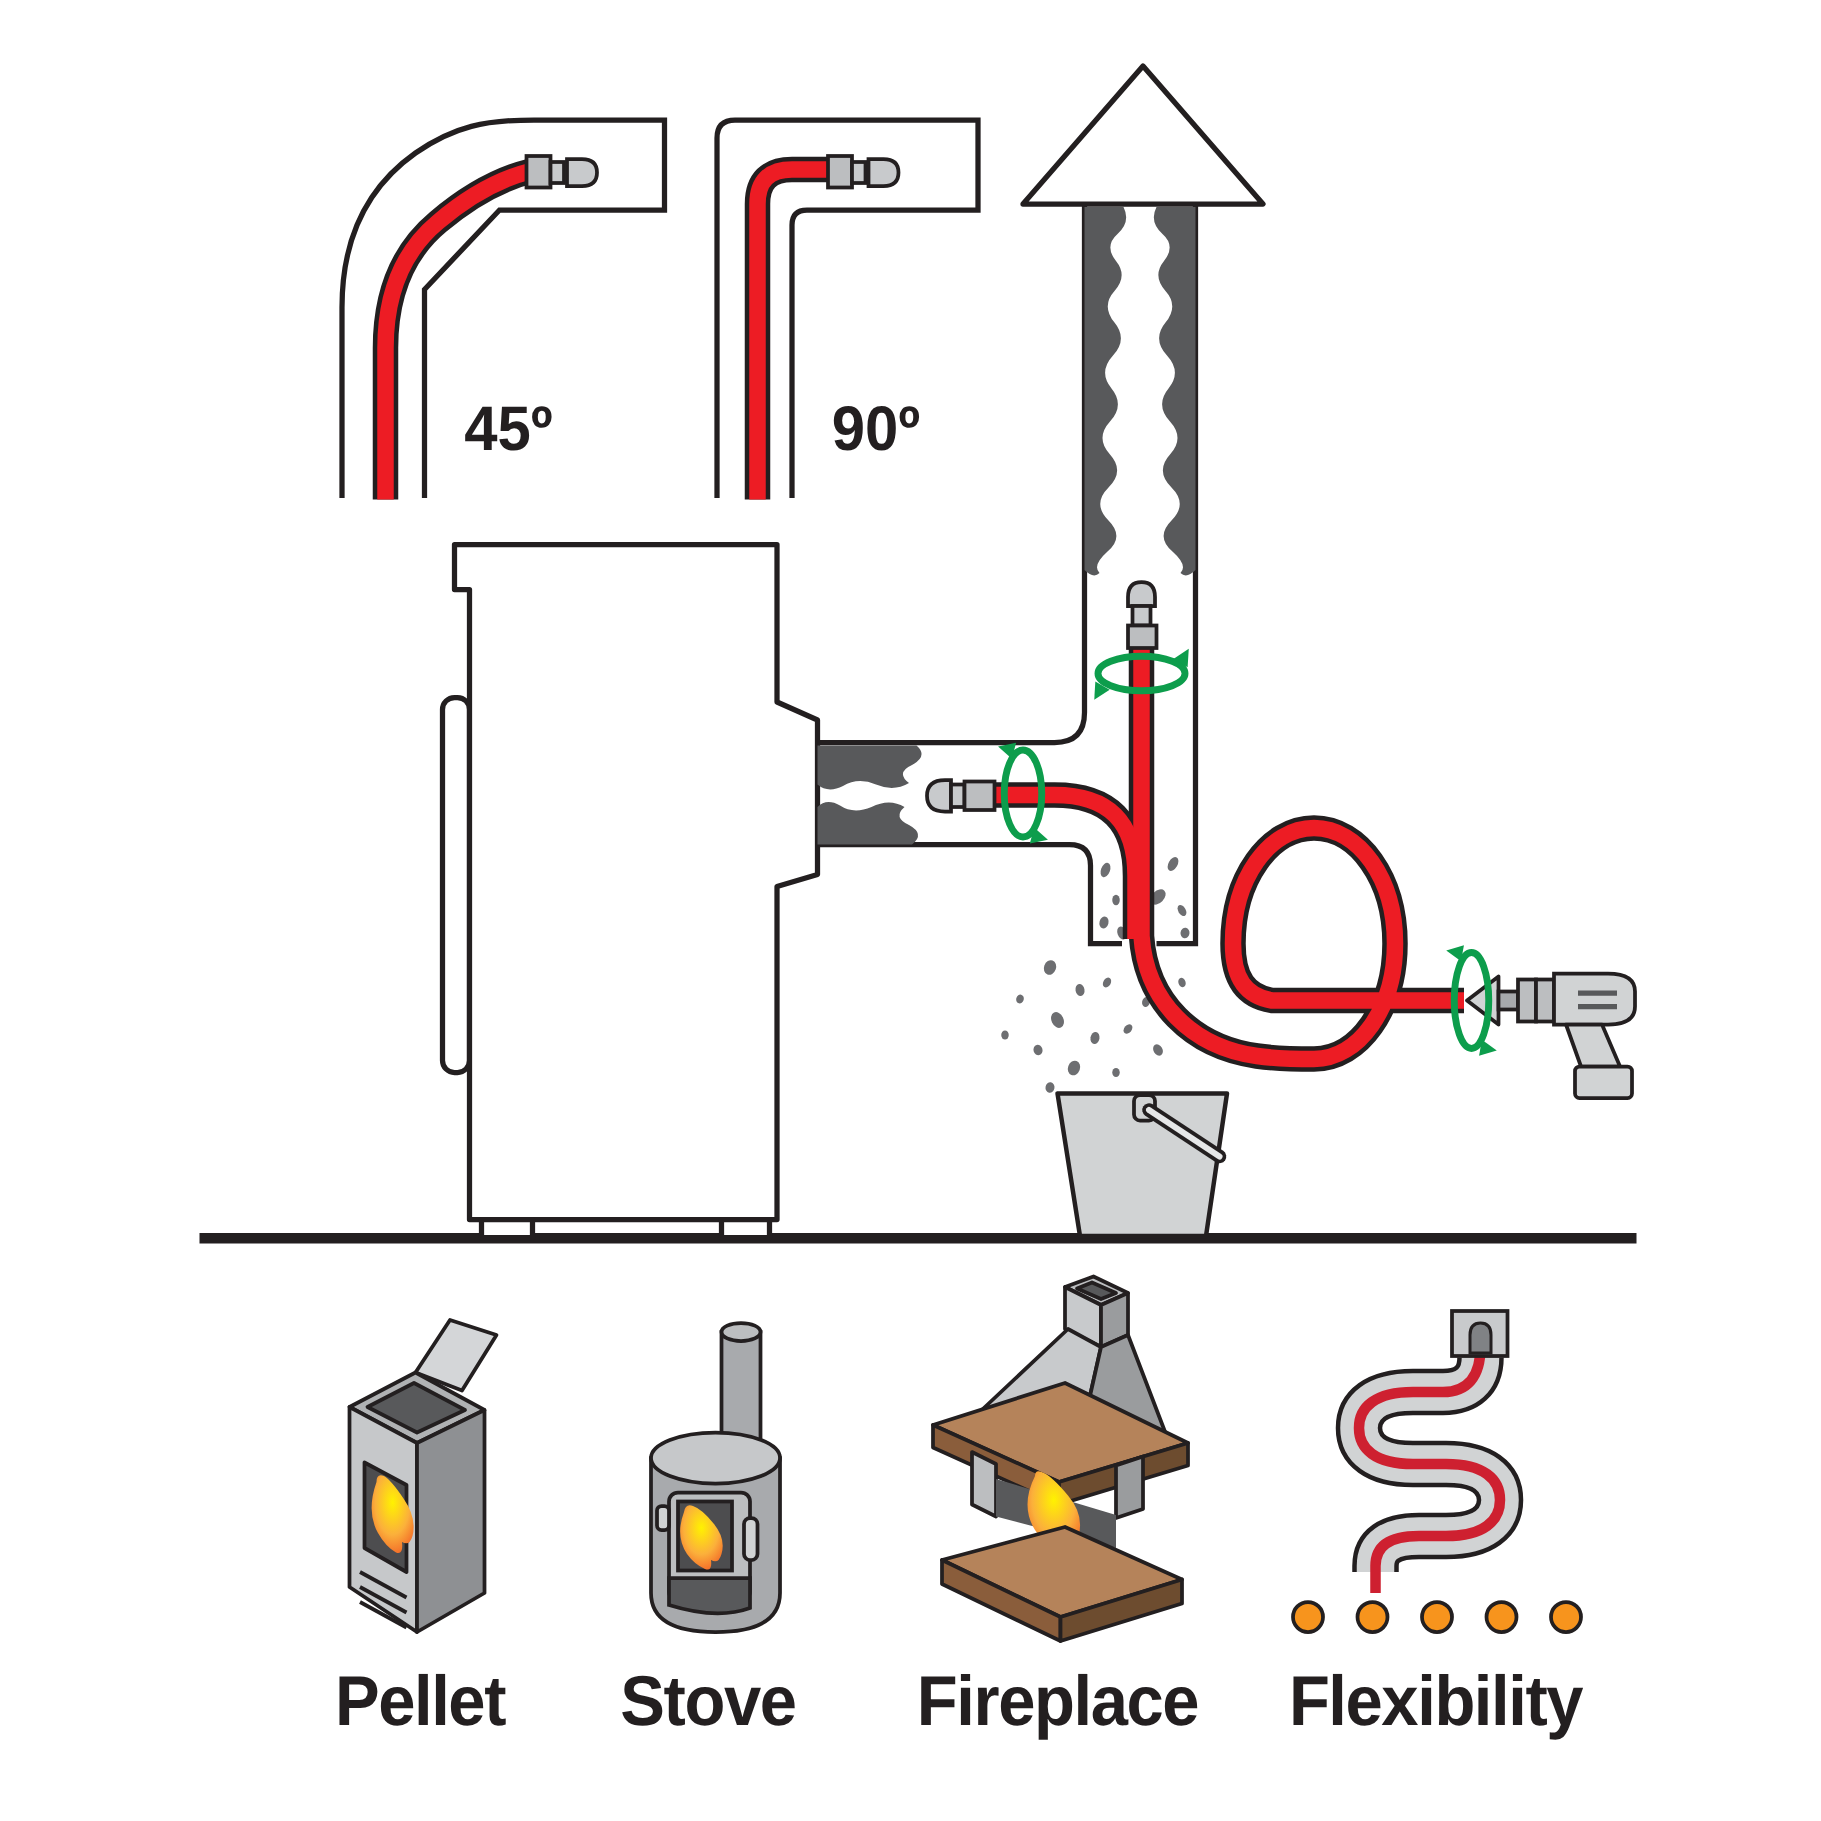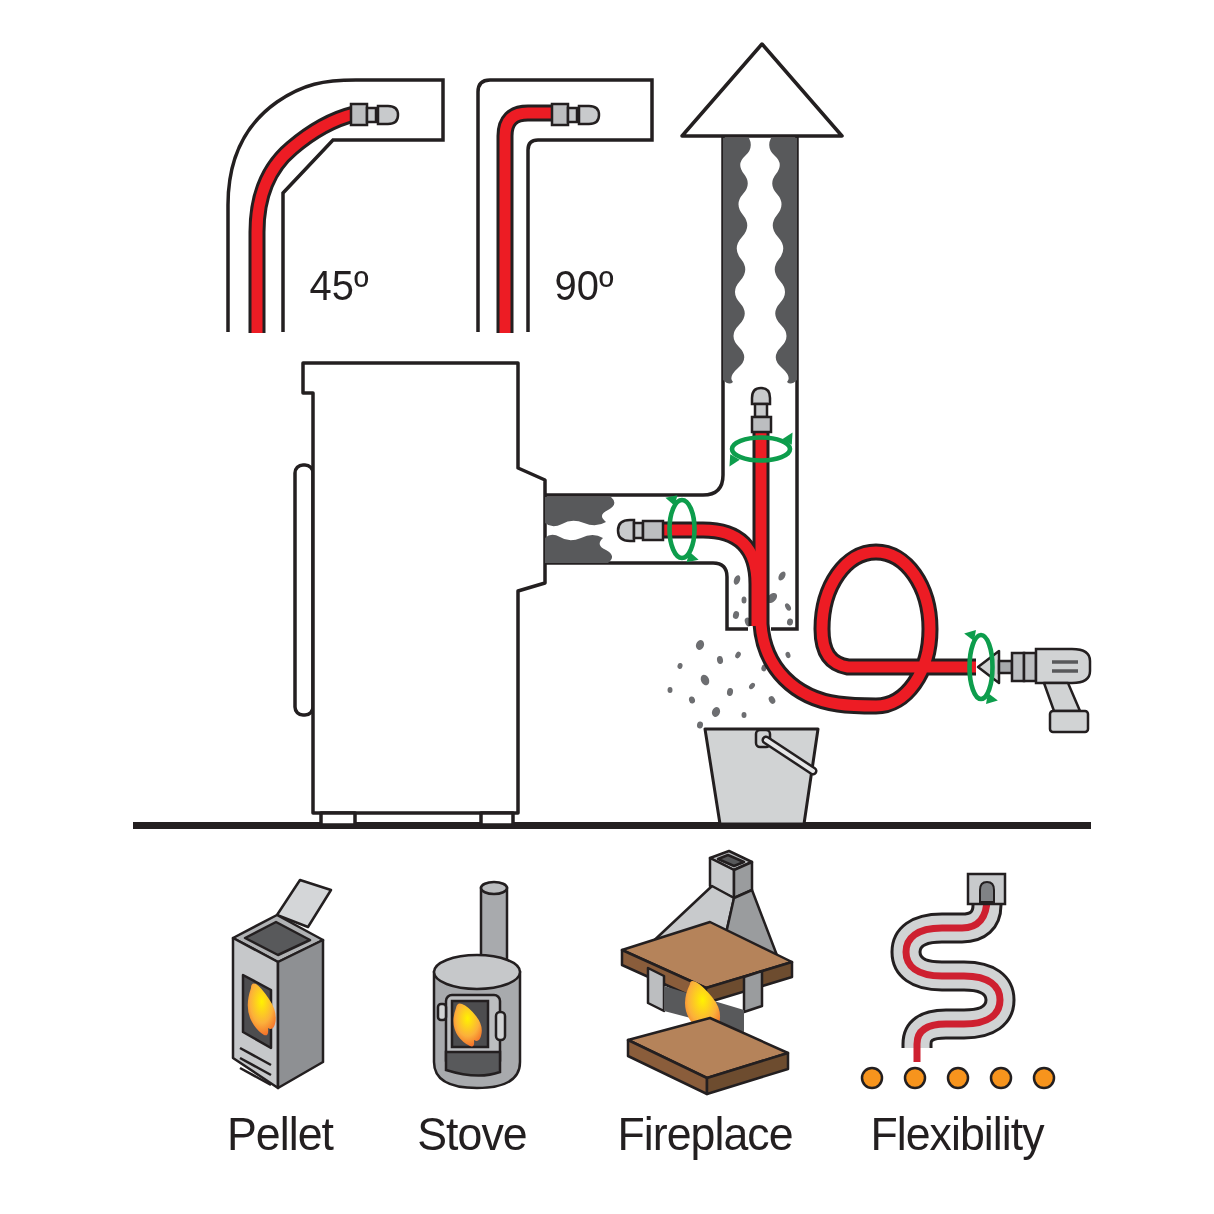--- a/index.html
+++ b/index.html
@@ -1,17 +1,17 @@
 <!DOCTYPE html>
 <html><head>
 <meta charset="utf-8">
 <style>
   html,body{margin:0;padding:0;background:#ffffff;}
   #stage{position:relative;width:1214px;height:1214px;background:#ffffff;overflow:hidden;
-         font-family:"Liberation Sans",sans-serif;color:#231F20;}
+         font-family:"Liberation Sans",sans-serif;color:#231F20;font-weight:bold;}
   #art{position:absolute;left:0;top:0;}
   .angle-label{position:absolute;width:120px;text-align:center;font-size:42px;color:#231F20;
                transform:scaleX(0.95);}
   .feature-label{position:absolute;width:240px;text-align:center;font-size:47px;color:#231F20;
                  letter-spacing:-1px;transform:scaleX(0.95);}
   .rot{fill:none;stroke:#0D9D4C;stroke-width:4.6;}
   .outl{fill:#ffffff;stroke:#231F20;stroke-width:3.5;stroke-linejoin:round;}
   .wall{fill:none;stroke:#231F20;stroke-width:3.5;stroke-linecap:butt;}
 </style>
 </head>

